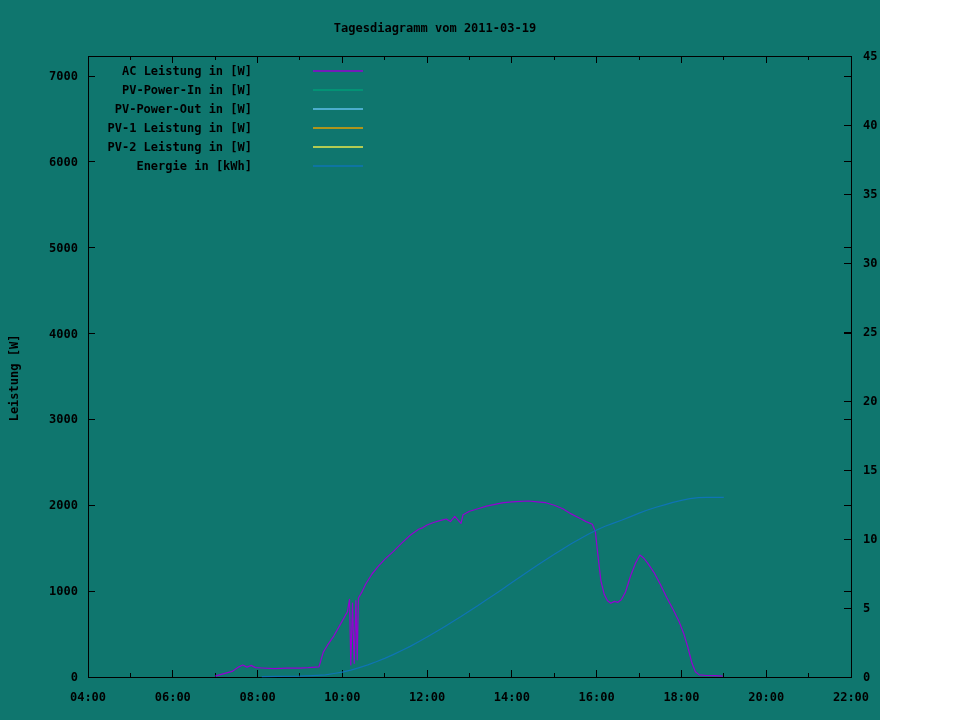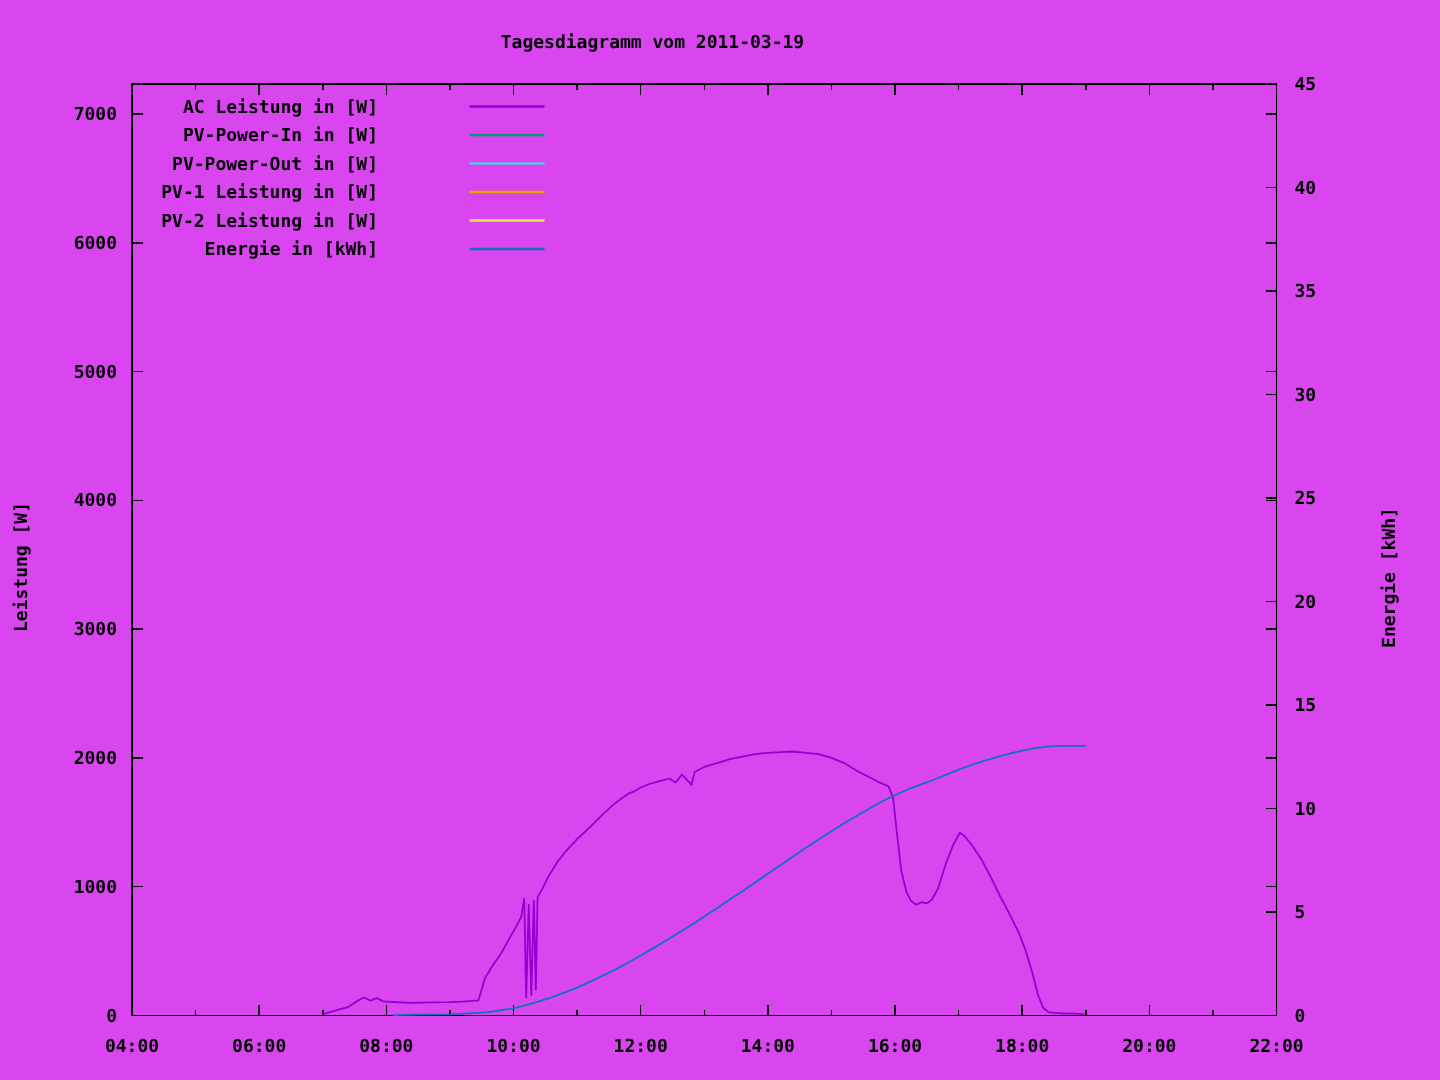--- a/index.html
+++ b/index.html
@@ -1,17 +1,17 @@
 <!DOCTYPE html>
 <html><head>
 <meta charset="utf-8">
 <style>
   html,body{margin:0;padding:0;background:#ffffff;}
   #screen{
-    position:relative;width:960px;height:720px;background:#d946ef;overflow:hidden;
+    position:relative;width:880px;height:720px;background:#0f766e;overflow:hidden;
     font-family:"DejaVu Sans Mono","Liberation Mono",monospace;
   }
   svg text{
     font-family:"DejaVu Sans Mono","Liberation Mono",monospace;
     font-weight:bold;font-size:12px;fill:#000000;
   }
 </style>
 </head>
 <body>
 

